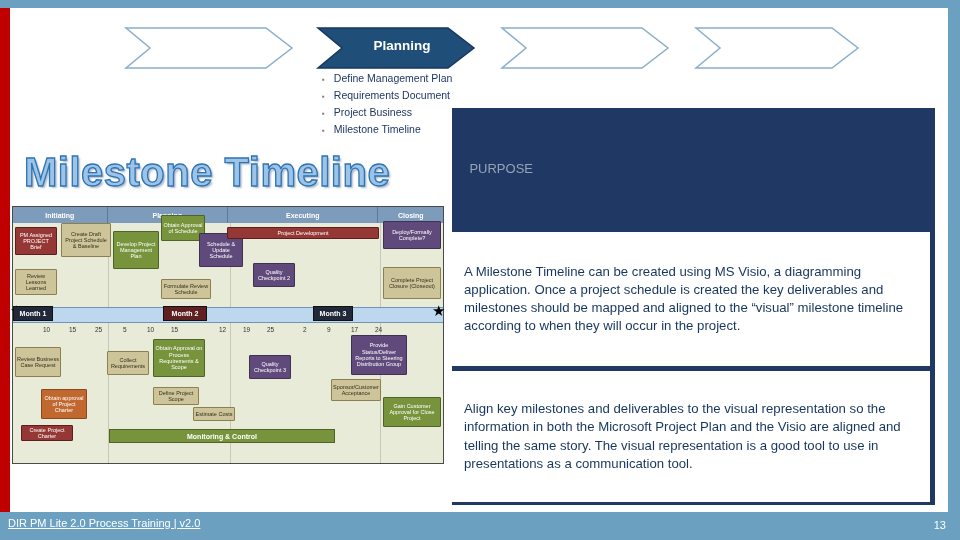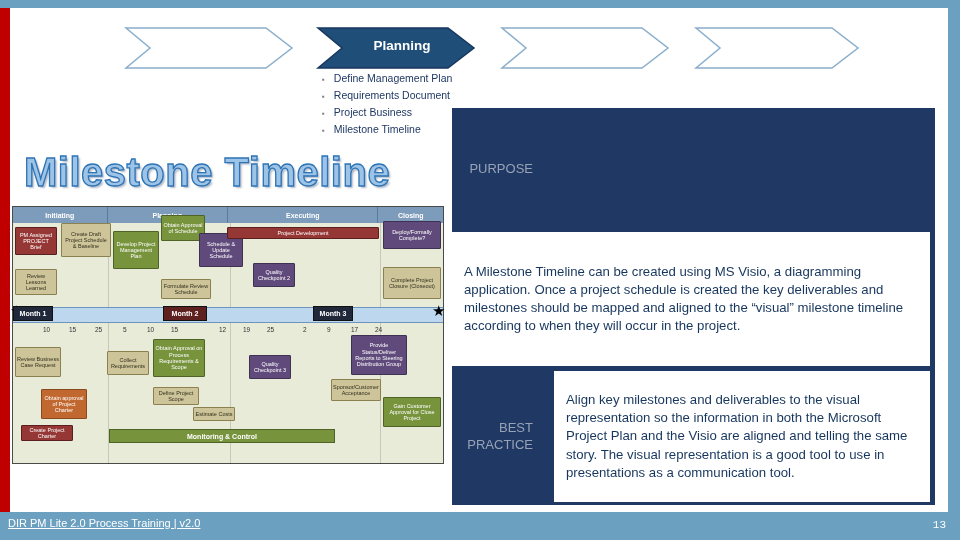--- a/index.html
+++ b/index.html
@@ -50,28 +50,28 @@
   .c-orange{background:var(--orange);color:#fff;border-color:#8a4a1f;}
   .monitor-band{position:absolute;left:96px;top:222px;width:226px;height:14px;background:var(--green);
     color:#fff;font-size:7px;font-weight:bold;display:flex;align-items:center;justify-content:center;
     border:1px solid #4f6228;box-sizing:border-box;}
 
   
   .panel{position:absolute;left:452px;top:108px;width:483px;height:397px;background:#1F3864;
     display:flex;flex-direction:column;gap:5px;padding:3px 5px 3px 0;box-sizing:border-box;}
   .panel-row{display:flex;min-height:0;}
   .panel-row.r1{flex:118;} .panel-row.r2{flex:136;} .panel-row.r3{flex:133;}
-  .panel-label{width:102px;display:flex;align-items:center;justify-content:flex-end;text-align:right;
+  .panel-label{width:102px;display:flex;align-items:center;justify-content:flex-end;text-align:center;
     color:#97A2B6;font-size:13px;padding-right:21px;box-sizing:border-box;line-height:1.3;}
   .panel-text{flex:1;background:#fff;color:#17365D;font-size:13.2px;line-height:1.38;
     display:flex;align-items:center;padding:8px 12px;box-sizing:border-box;}
 
   
   .footer-text{position:absolute;left:8px;top:517px;color:#fff;font-size:11px;text-decoration:underline;text-align:right;}
-  .page-number{position:absolute;right:14px;top:519px;color:#fff;font-size:11px;font-family:Liberation Mono, monospace;}
+  .page-number{position:absolute;right:14px;top:519px;color:#fff;font-size:11px;}
 </style>
 </head>
 <body>
 
 <div class="slide">
 
   <div class="frame-top"></div>
   <div class="frame-right"></div>
   <div class="frame-bottom"></div>
   <div class="red-stripe"></div>
@@ -167,21 +167,20 @@
   <div class="panel">
     <div class="panel-row r1">
       <div class="panel-label">PURPOSE</div>
     </div>
     <div class="panel-row r2">
       <div class="panel-text">
           <span>A Milestone Timeline can be created using MS Visio, a diagramming application. Once a project schedule is created the key deliverables and milestones should be mapped and aligned to the “visual” milestone timeline according to when they will occur in the project.</span>
         </div>
     </div>
     <div class="panel-row r3">
-      <div class="panel-label">BEST PRACTICE</div>
       <div class="panel-text">
           <span>Align key milestones and deliverables to the visual representation so the information in both the Microsoft Project Plan and the Visio are aligned and telling the same story. The visual representation is a good tool to use in presentations as a communication tool.</span>
         </div>
     </div>
   </div>
 
   <div class="footer-text">DIR PM Lite 2.0 Process Training | v2.0</div>
   <div class="page-number">13</div>
 
 </div>

